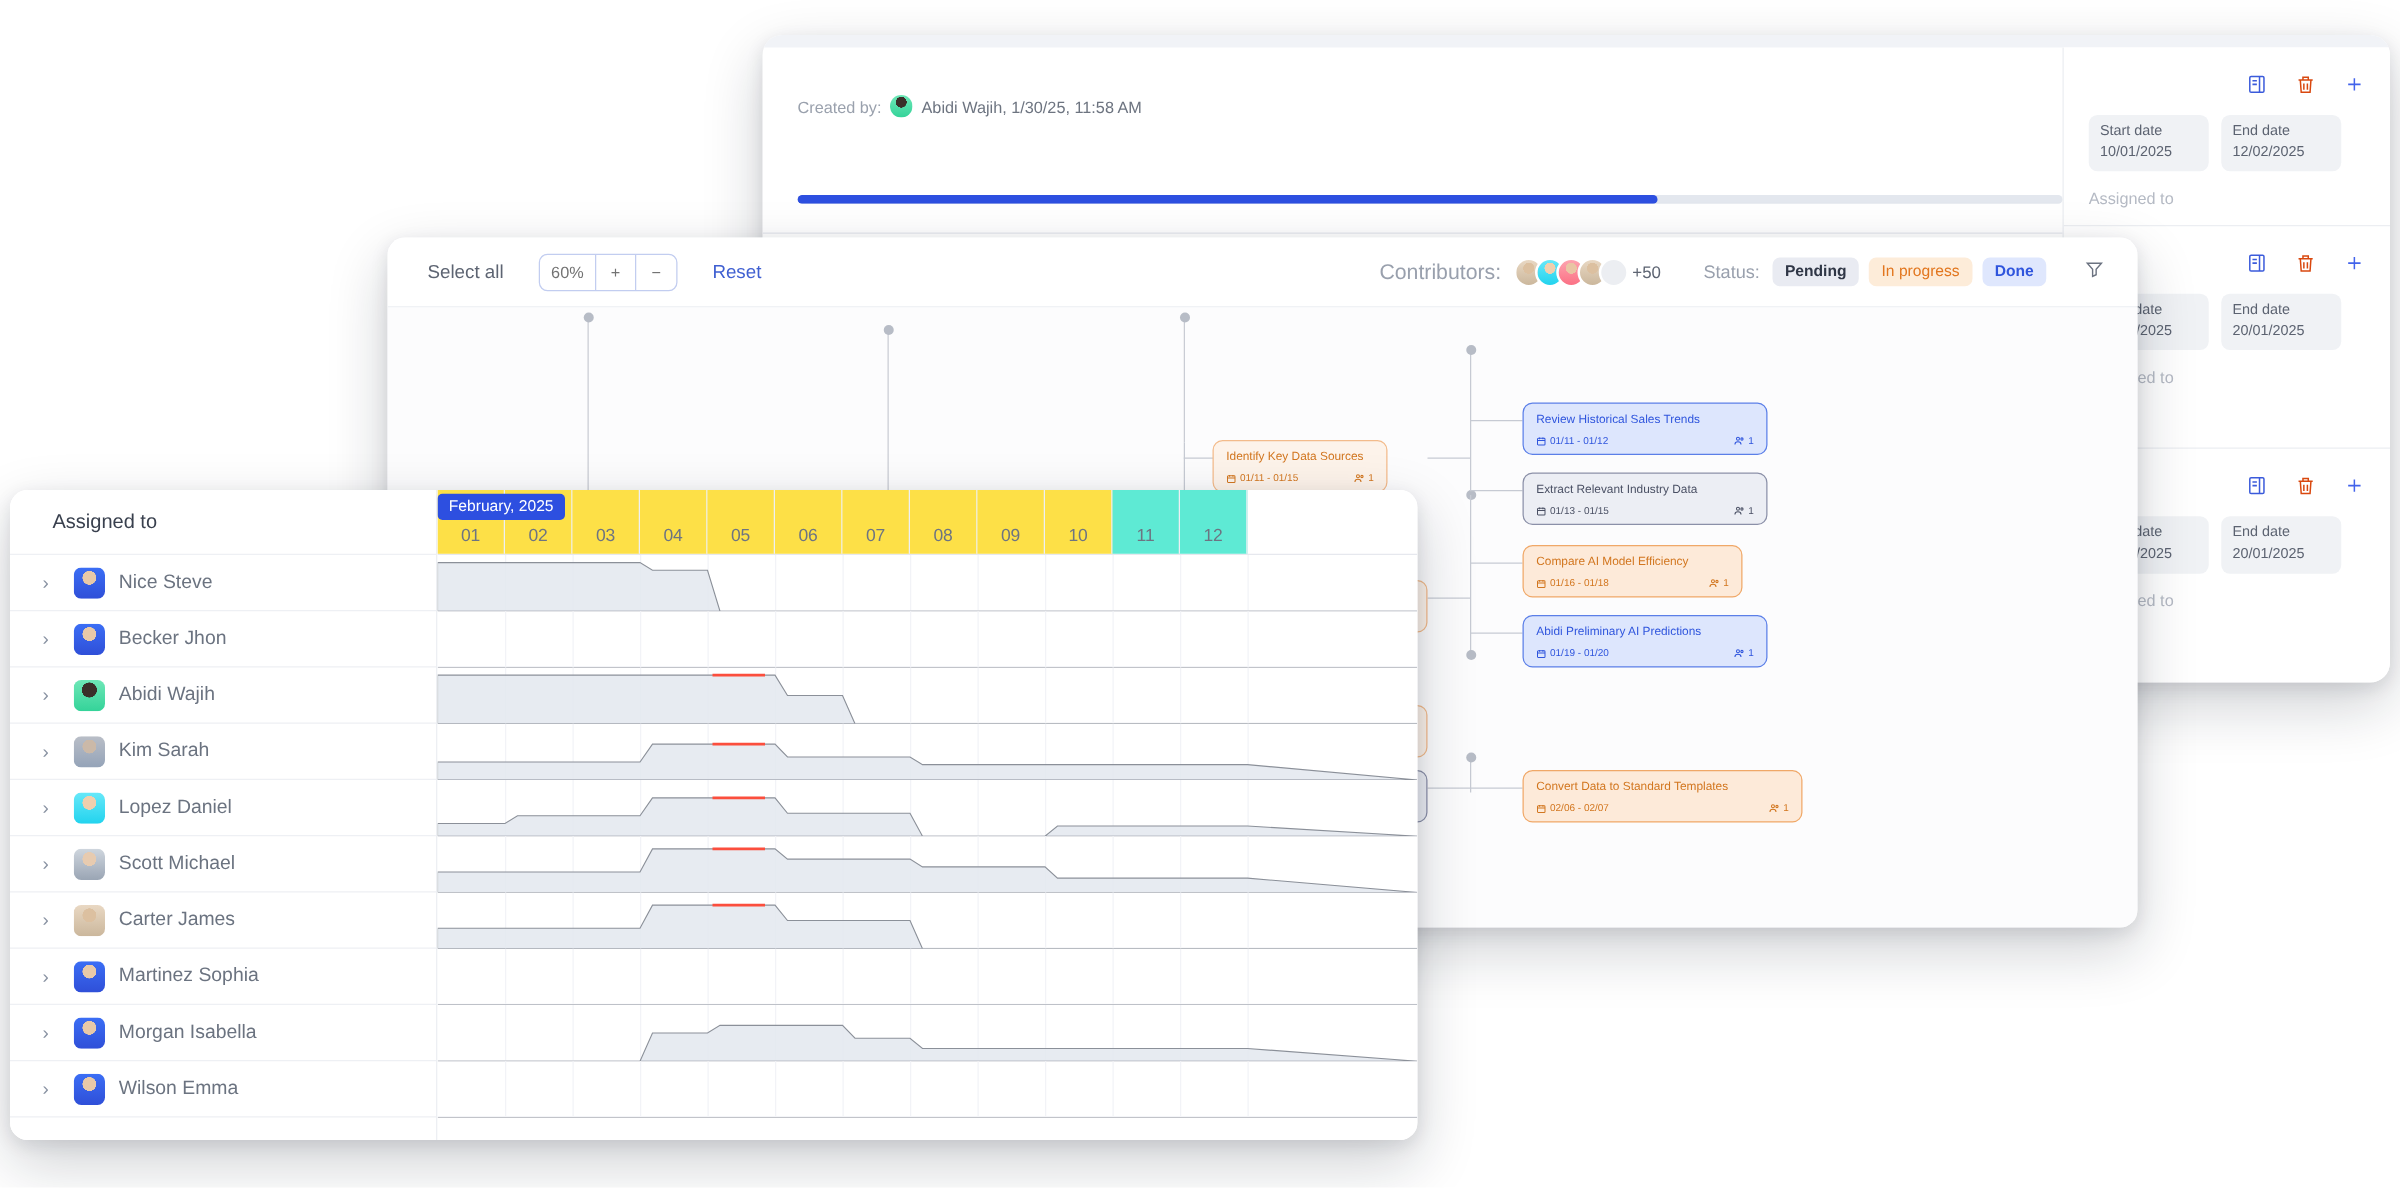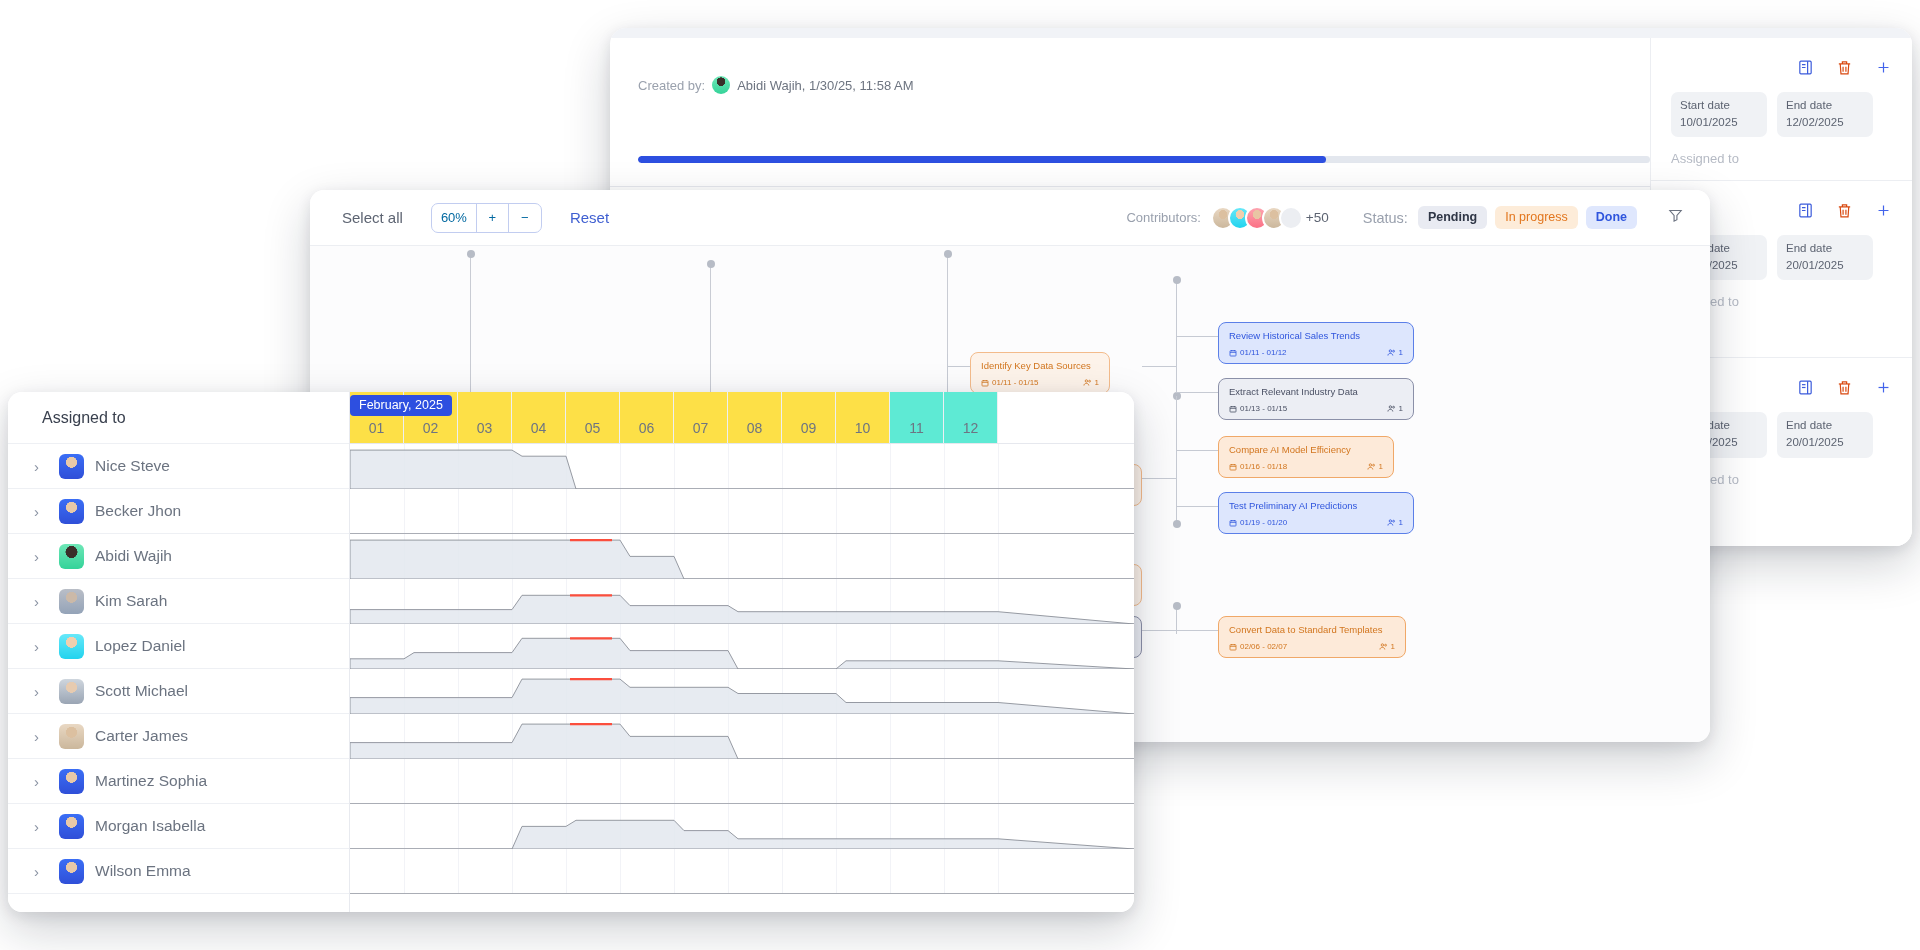--- a/index.html
+++ b/index.html
@@ -74,27 +74,27 @@
     left: 310px; top: 190px; width: 1400px; height: 552px;
     border-radius: 14px;
   }
   .board-toolbar {
     height: 56px; display:flex; align-items:center; padding: 0 26px 0 32px;
     border-bottom: 1px solid #eceef2; background:#fff;
   }
   .tb-select-all { font-size: 15px; color:#5d6472; margin-right: 28px; }
   .zoom-group { display:flex; border:1px solid #c2cdf0; border-radius: 7px; overflow:hidden; height: 30px; }
   .zoom-group > div {
-    display:flex; align-items:center; justify-content:center; font-size: 13px; color:#0369a1;
+    display:flex; align-items:center; justify-content:center; font-size: 13px; color:#737373;
     padding: 0 9px; border-right: 1px solid #c2cdf0; min-width: 32px;
   }
   .zoom-group > div:last-child { border-right:none; }
   .tb-reset { margin-left: 28px; font-size: 15px; color:#3f5fd1; }
   .tb-spacer { flex: 1; }
-  .tb-contrib-lbl { font-size: 13px; color:#99a0ad; margin-right: 10px; }
+  .tb-contrib-lbl { font-size: 17px; color:#99a0ad; margin-right: 10px; }
   .stack { display:flex; align-items:center; }
   .stack .avatar { width: 24px; height:24px; border: 2px solid #fff; border-radius:50%; margin-left: -7px; }
   .stack .avatar:first-child { margin-left: 0; }
   .stack .more {
     width:24px;height:24px;border-radius:50%;background:#eceef2;margin-left:-7px;border:2px solid #fff;
   }
   .plus50 { font-size: 13.5px; color:#5d6472; margin-left: 3px; }
   .tb-status-lbl { font-size: 14.5px; color:#99a0ad; margin: 0 10px 0 34px; }
   .chip { border-radius: 6px; padding: 4px 10px 5px; font-size: 12.5px; margin-right: 8px; }
   .chip.pending  { background:#e9ebf2; color:#2f3646; font-weight:600;}
@@ -471,21 +471,21 @@
               <svg width="9" height="9" viewBox="0 0 24 24" fill="none" stroke="currentColor" stroke-width="2.2">
                 <circle cx="9" cy="8" r="3.2"></circle>
                 <path d="M2.5 20c0-3.4 3-5.6 6.5-5.6s6.5 2.2 6.5 5.6"></path>
                 <circle cx="17.5" cy="8.5" r="2.4"></circle>
               </svg>
               <span>1</span>
             </span>
           </div>
         </div>
         <div class="node blue" style="left: 908px; top: 246px; width: 196px;">
-          <div class="ntitle">Test Preliminary AI Predictions</div>
+          <div class="ntitle">Abidi Preliminary AI Predictions</div>
           <div class="nmeta">
             <span class="dates">
               <svg width="8" height="8" viewBox="0 0 24 24" fill="none" stroke="currentColor" stroke-width="2.4">
                 <rect x="3" y="5" width="18" height="16" rx="2"></rect>
                 <line x1="3" y1="10" x2="21" y2="10"></line>
                 <line x1="8" y1="3" x2="8" y2="7"></line>
                 <line x1="16" y1="3" x2="16" y2="7"></line>
               </svg>
               <span>01/19 - 01/20</span>
             </span>
@@ -536,21 +536,21 @@
             <span class="dates">
               <svg width="9" height="9" viewBox="0 0 24 24" fill="none" stroke="currentColor" stroke-width="2.2">
                 <circle cx="9" cy="8" r="3.2"></circle>
                 <path d="M2.5 20c0-3.4 3-5.6 6.5-5.6s6.5 2.2 6.5 5.6"></path>
                 <circle cx="17.5" cy="8.5" r="2.4"></circle>
               </svg>
               <span>1</span>
             </span>
           </div>
         </div>
-        <div class="node orange" style="left: 908px; top: 370px; width: 188px;">
+        <div class="node orange" style="left: 908px; top: 370px; width: 224px;">
           <div class="ntitle">Convert Data to Standard Templates</div>
           <div class="nmeta">
             <span class="dates">
               <svg width="8" height="8" viewBox="0 0 24 24" fill="none" stroke="currentColor" stroke-width="2.4">
                 <rect x="3" y="5" width="18" height="16" rx="2"></rect>
                 <line x1="3" y1="10" x2="21" y2="10"></line>
                 <line x1="8" y1="3" x2="8" y2="7"></line>
                 <line x1="16" y1="3" x2="16" y2="7"></line>
               </svg>
               <span>02/06 - 02/07</span>

